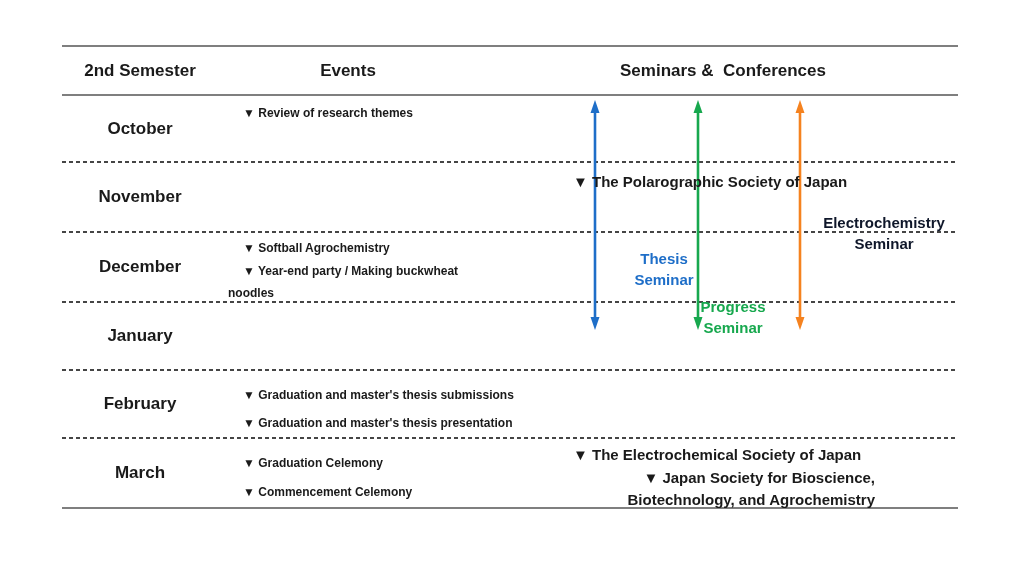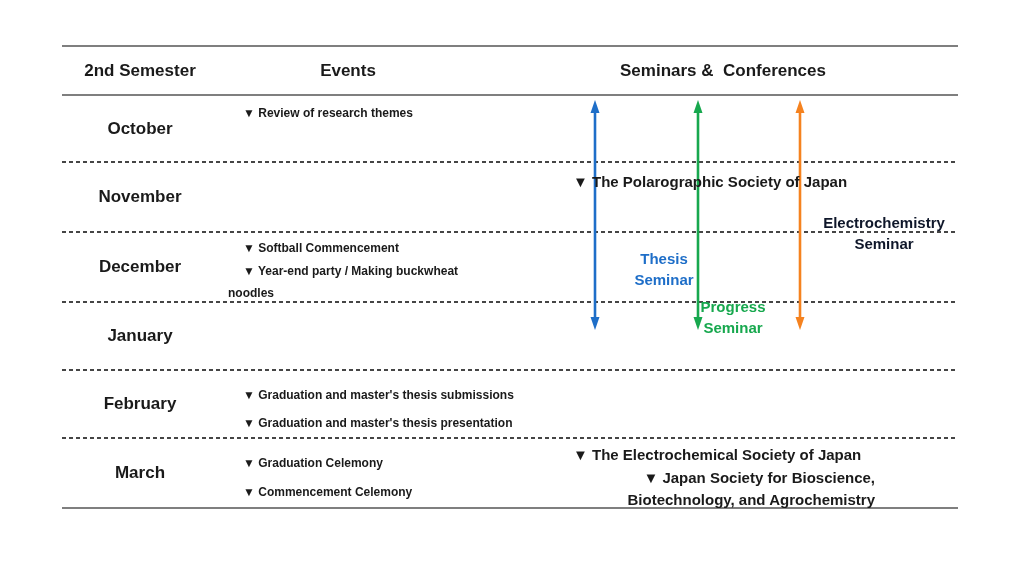--- a/index.html
+++ b/index.html
@@ -88,21 +88,21 @@
   <div class="hdr ws-pre" style="left:573px;width:300px">Seminars &amp;  Conferences</div>
 
   <div class="month" style="top:118px">October</div>
   <div class="month" style="top:186px">November</div>
   <div class="month" style="top:256px">December</div>
   <div class="month" style="top:325px">January</div>
   <div class="month" style="top:393px">February</div>
   <div class="month" style="top:462px">March</div>
 
   <div class="event" style="top:102px">▼ Review of research themes</div>
-  <div class="event" style="top:237px">▼ Softball Commencement</div>
+  <div class="event" style="top:237px">▼ Softball Agrochemistry</div>
   <div class="event wrap" style="top:260px">▼ Year-end party / Making buckwheat noodles</div>
   <div class="event" style="top:384px">▼ Graduation and master's thesis submissions</div>
   <div class="event" style="top:452px">▼ Graduation Celemony</div>
   <div class="event" style="top:412px">▼ Graduation and master's thesis presentation</div>
   <div class="event" style="top:481px">▼ Commencement Celemony</div>
 
   <div class="sem" style="top:171px">▼ The Polarographic Society of Japan</div>
   <div class="sem" style="top:444px">▼ The Electrochemical Society of Japan</div>
   <div class="sem wrap" style="top:467px">▼ Japan Society for Bioscience, Biotechnology, and Agrochemistry</div>
 

